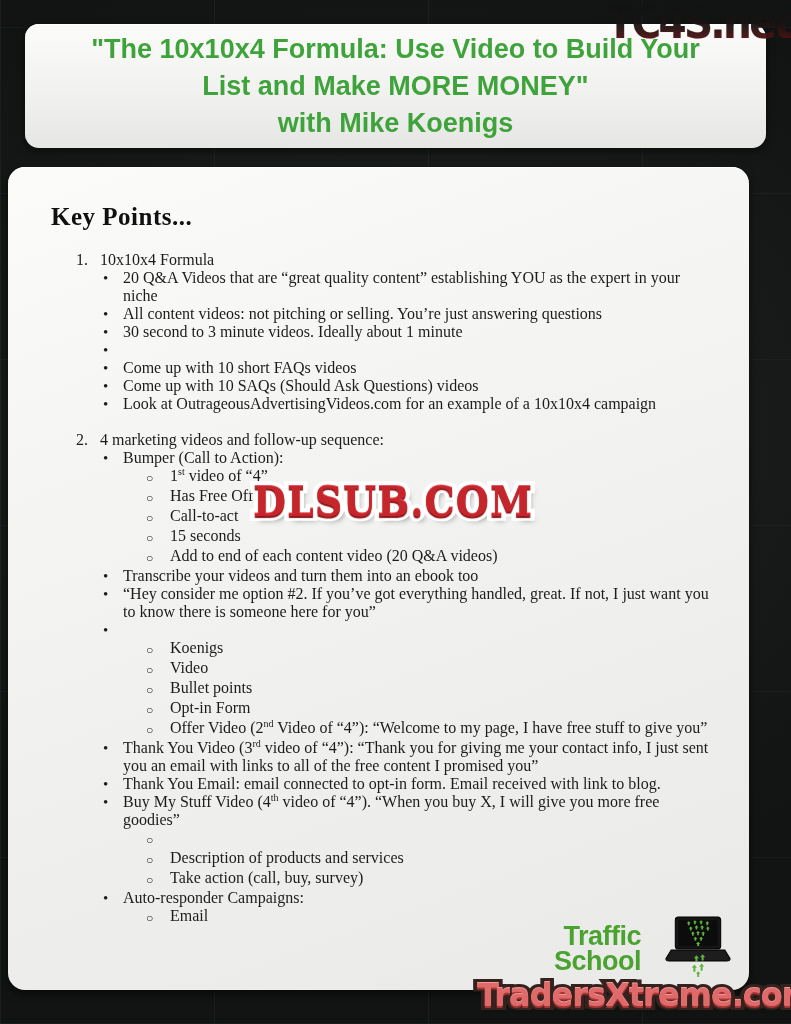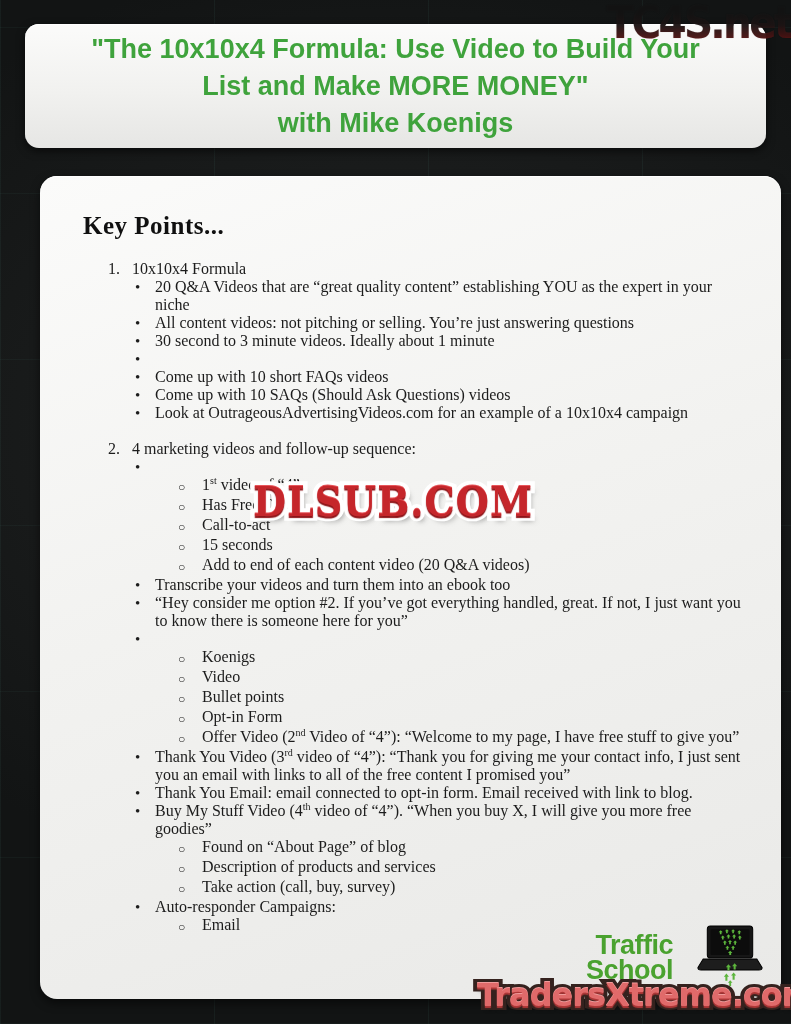--- a/index.html
+++ b/index.html
@@ -74,26 +74,25 @@
     -webkit-text-stroke:8px #35221e;color:#35221e;
     text-shadow:0 0 4px rgba(250,250,250,0.55), 2px 3px 4px rgba(0,0,0,0.6);
   }
   .wm-traders .fill{
     position:relative;white-space:nowrap;color:var(--traders-red);
     text-shadow:0 -1px 0 #f09a9a, 0 2px 1px #b03838;
   }
 
   
   .main-card{
-    position:absolute;left:40px;top:167px;width:741px;height:823px;
+    position:absolute;left:8px;top:167px;width:741px;height:823px;
     border-radius:17px;
     background:linear-gradient(160deg,#fbfbfa 0%,#f2f2f0 45%,#e9e9e7 100%);
     box-shadow:0 4px 10px rgba(0,0,0,0.55), inset 0 1px 0 #ffffff;
     z-index:2;
-    margin-top:9px;
   }
   .heading{
     margin:36px 0 20px 43px;
     font-family:"Liberation Serif", serif;font-weight:bold;
     font-size:25px;color:#101010;letter-spacing:0.5px;
   }
   .list{
     font-size:16px;line-height:18px;color:#1c1c1c;
     padding-right:40px;
   }
@@ -172,20 +171,21 @@
             <span class="text">Look at OutrageousAdvertisingVideos.com for an example of a 10x10x4 campaign</span>
           </div>
         </div>
         <div class="section">
           <div class="li lvl1">
             <span class="marker">2.</span>
             <span class="text">4 marketing videos and follow-up sequence:</span>
           </div>
           <div class="li lvl2">
             <span class="marker">•</span>
+            <span class="text">Bumper (Call to Action):</span>
           </div>
           <div class="li lvl3">
             <span class="marker">○</span>
             <span class="text">1<sup>st</sup> video of “4”</span>
           </div>
           <div class="li lvl3">
             <span class="marker">○</span>
             <span class="text">Has Free Off</span>
           </div>
           <div class="li lvl3">
@@ -238,21 +238,20 @@
           <div class="li lvl2">
             <span class="marker">•</span>
             <span class="text">Thank You Email: email connected to opt-in form. Email received with link to blog.</span>
           </div>
           <div class="li lvl2">
             <span class="marker">•</span>
             <span class="text">Buy My Stuff Video (4<sup>th</sup> video of “4”). “When you buy X, I will give you more free goodies”</span>
           </div>
           <div class="li lvl3">
             <span class="marker">○</span>
-            <span class="text">Found on “About Page” of blog</span>
           </div>
           <div class="li lvl3">
             <span class="marker">○</span>
             <span class="text">Description of products and services</span>
           </div>
           <div class="li lvl3">
             <span class="marker">○</span>
             <span class="text">Take action (call, buy, survey)</span>
           </div>
           <div class="li lvl2">

